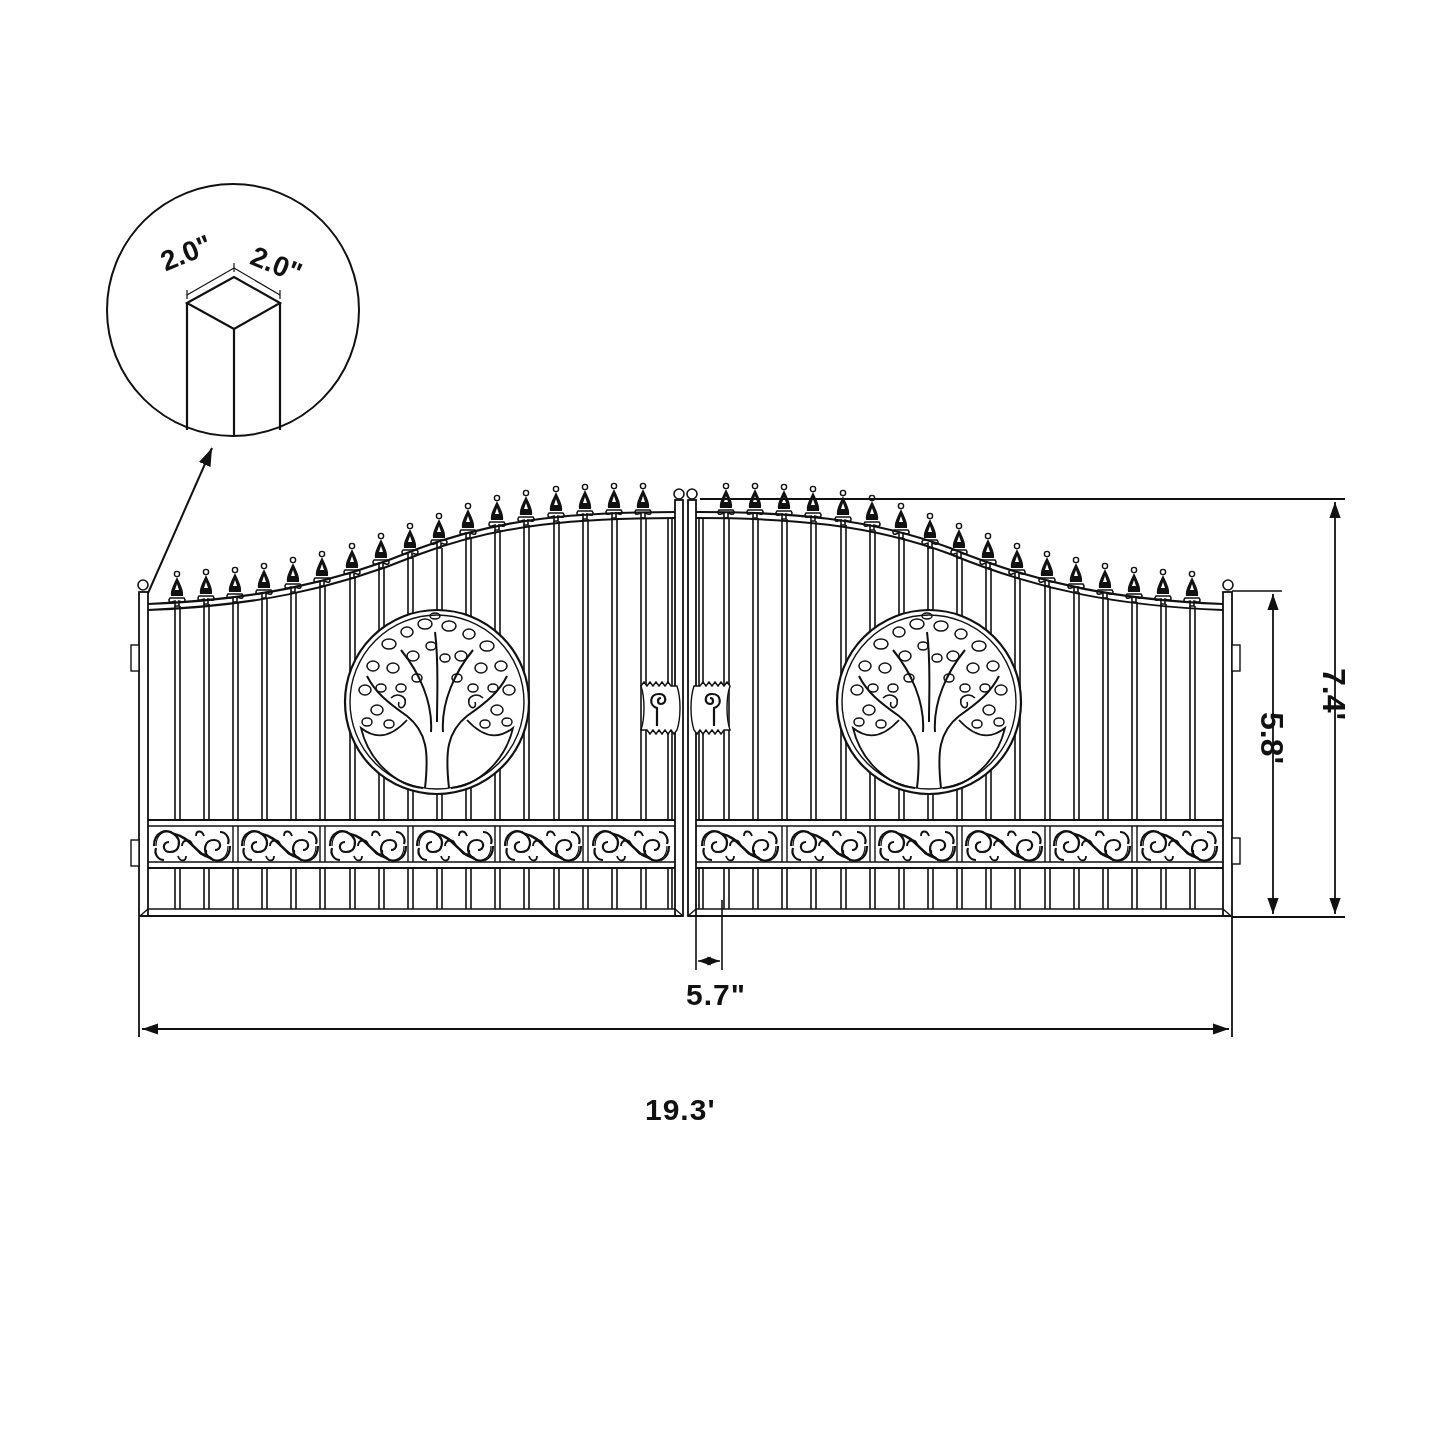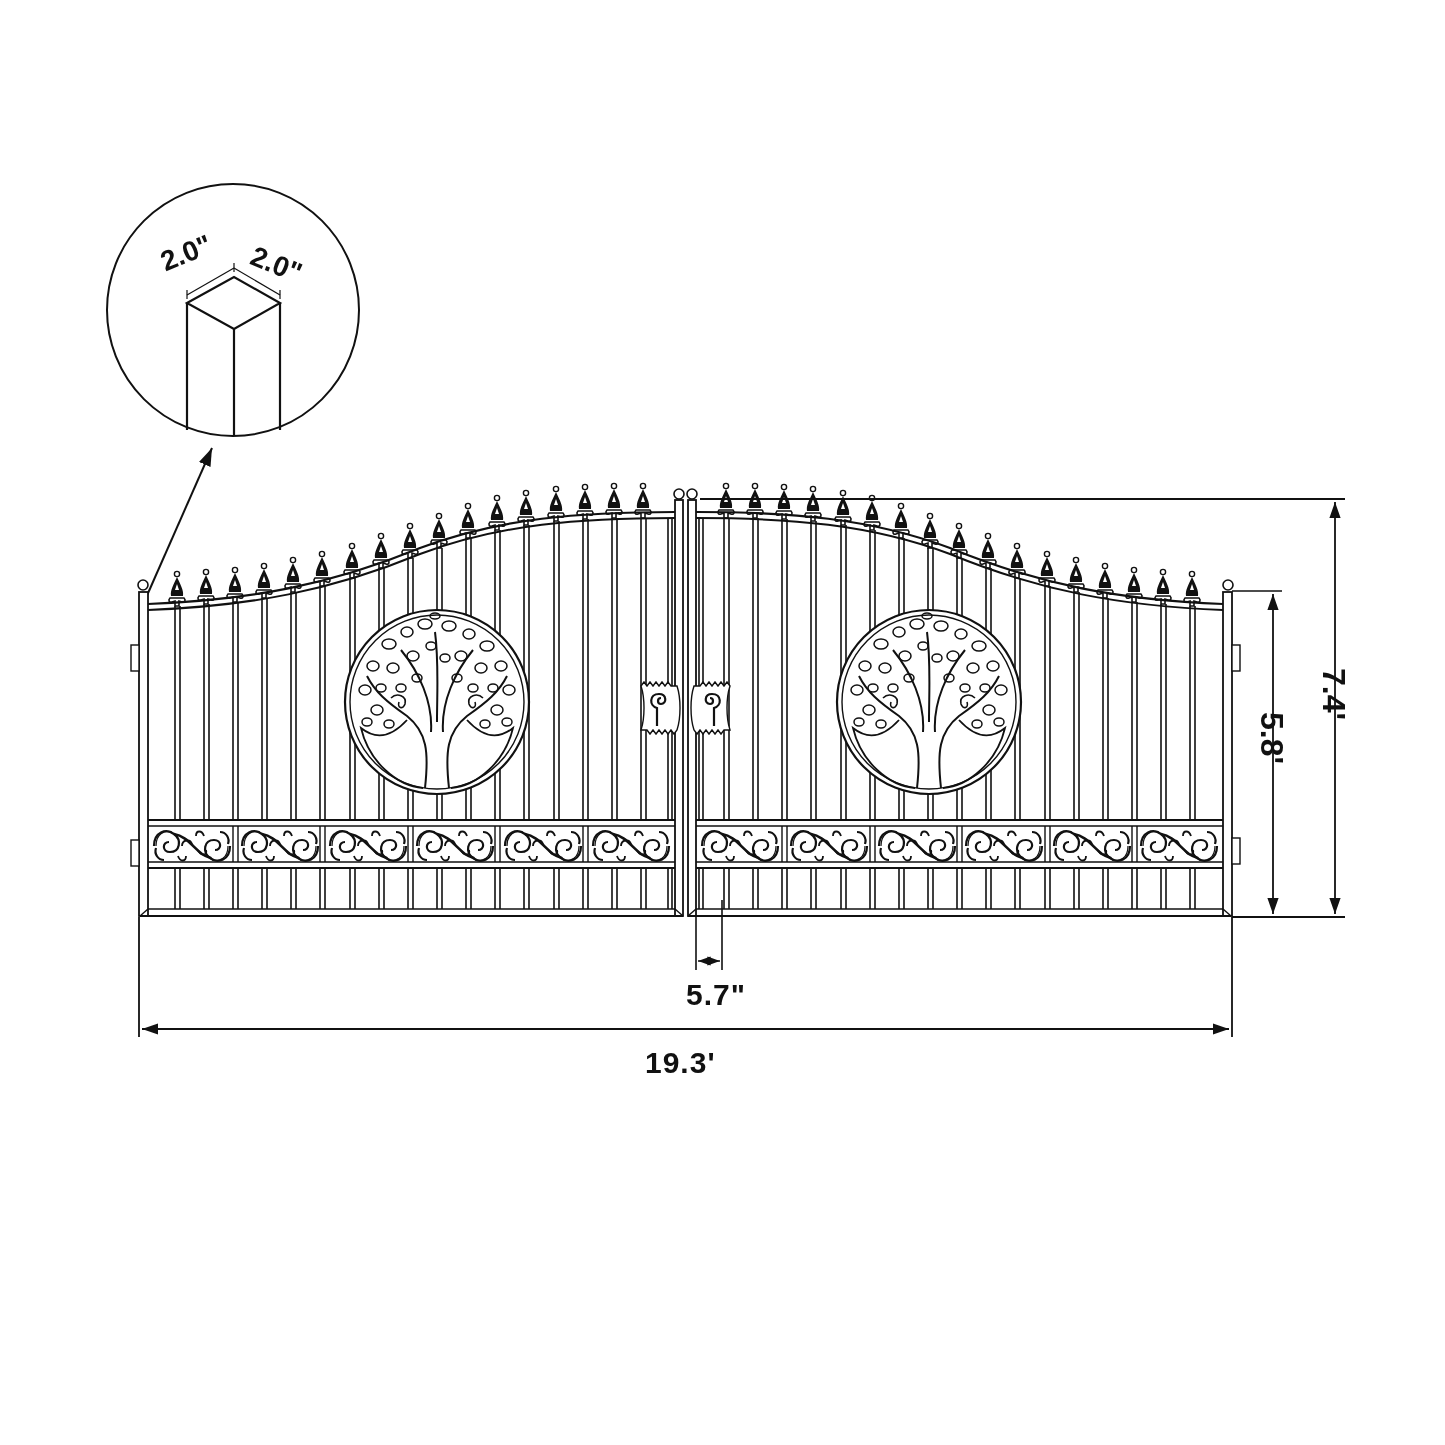--- a/index.html
+++ b/index.html
@@ -1,19 +1,19 @@
 <!DOCTYPE html>
 <html><head>
 <meta charset="utf-8">
 <style>
   html, body { margin:0; padding:0; background:#ffffff; }
   body { width:1445px; height:1445px; position:relative; overflow:hidden; font-family:"Liberation Sans", sans-serif; }
   svg { position:absolute; left:0; top:0; }
   .dim-label { position:absolute; font-family:"Liberation Sans", sans-serif; font-weight:bold; color:#111; white-space:nowrap; }
-  .lbl-width { left:645px; top:1046px; font-size:30px; letter-spacing:1px; }
+  .lbl-width { left:645px; top:1093px; font-size:30px; letter-spacing:1px; }
   .lbl-gap { left:686px; top:978px; font-size:30px; letter-spacing:1px; }
   .lbl-h1 { left:1330px; top:668px; font-size:32px; transform-origin:0 0; transform:rotate(90deg) translate(0,-22px); }
   .lbl-h2 { left:1268px; top:712px; font-size:32px; transform-origin:0 0; transform:rotate(90deg) translate(0,-22px); }
   .lbl-post-a { left:168px; top:246px; font-size:28px; transform-origin:0 100%; transform:rotate(-22deg); }
   .lbl-post-b { left:246px; top:238px; font-size:28px; transform-origin:0 100%; transform:rotate(22deg); }
 </style>
 </head>
 <body>
 
 <svg width="1445" height="1445" viewBox="0 0 1445 1445" xmlns="http://www.w3.org/2000/svg">

